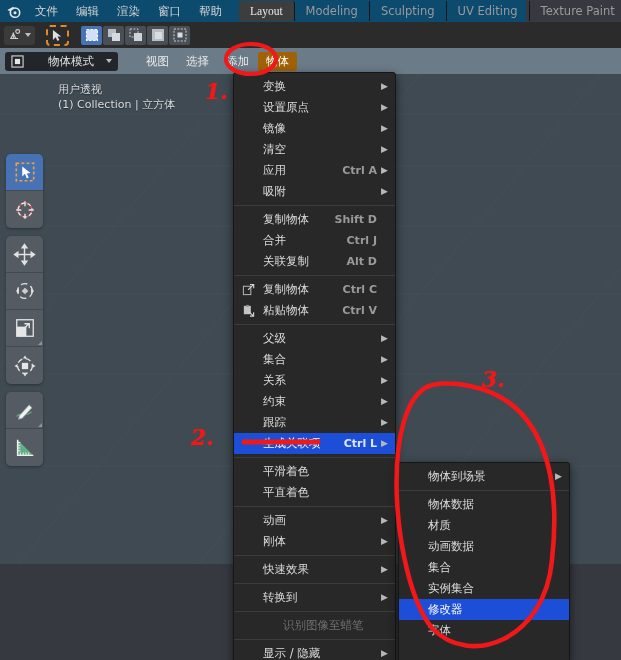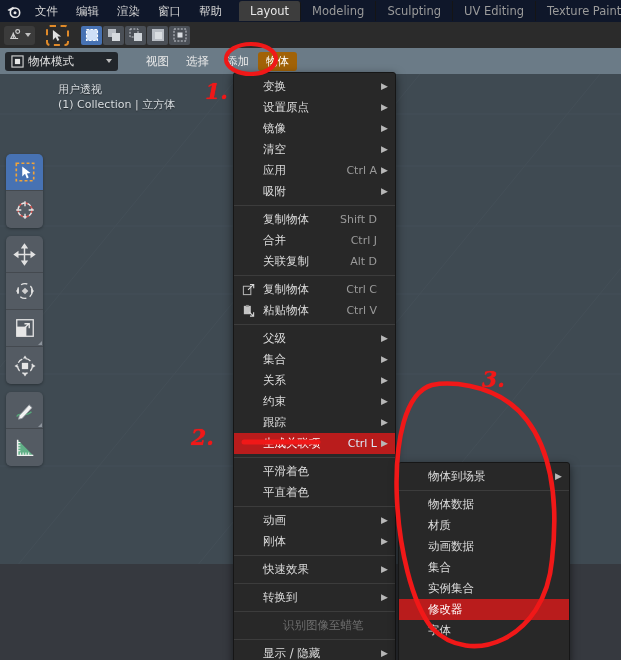--- a/index.html
+++ b/index.html
@@ -7,40 +7,40 @@
     width: 621px; height: 660px;
     overflow: hidden;
     background: #36393f;
     font-family: "DejaVu Sans", "Liberation Sans", sans-serif;
     -webkit-font-smoothing: antialiased;
   }
   #app { position: relative; width: 621px; height: 660px; overflow: hidden; }
 
   
   .topbar {
-    position: absolute; left: 0; top: 0; width: 621px; height: 22px;
-    background: #0f172a;
+    position: absolute; left: 0; top: 0; width: 526px; height: 22px;
+    background: #0c4a6e;
     display: flex; align-items: center;
   }
   .blender-logo {
     width: 26px; height: 22px;
     display: flex; align-items: center; justify-content: center;
     flex: 0 0 auto;
   }
   .topmenu-item {
     color: #d4d4d4; font-size: 11.5px; padding: 0 9px;
     line-height: 22px; height: 22px; white-space: nowrap;
   }
   .tabs { display: flex; align-items: center; height: 22px; margin-left: 8px; }
   .tab {
     color: #9a9a9a; font-size: 11.5px; height: 20px; line-height: 20px;
     padding: 0 11px; white-space: nowrap;
     border-right: 1px solid #151515;
   }
-  .tab.active { background: #3d3d3d; color: #e8e8e8; border-radius: 3px 3px 0 0; }
+  .tab.active { background: #3d3d3d; color: #e8e8e8; border-radius: 3px 3px 0 0; font-family: Liberation Serif, serif; }
 
   
   .toolrow {
     position: absolute; left: 0; top: 22px; width: 621px; height: 26px;
     background: #2b2b2b;
     display: flex; align-items: center; padding-left: 4px;
   }
   .editor-type {
     display: flex; align-items: center; gap: 2px;
     background: #3b3b3b; border-radius: 3px; height: 19px; padding: 0 4px;
@@ -61,21 +61,21 @@
   }
   .selmode.active { background: #4772b3; }
 
   
   .headerrow {
     position: absolute; left: 0; top: 48px; width: 621px; height: 26px;
     background: #6b7b87;
     display: flex; align-items: center; padding-left: 5px;
   }
   .mode-select {
-    display: flex; align-items: center; gap: 4px;
+    display: flex; align-items: center; gap: 24px;
     background: #22262b; border-radius: 3px; height: 19px;
     padding: 0 6px; min-width: 113px; color: #e0e0e0; font-size: 11.5px;
     position: relative;
   }
   .mode-select .chev2 {
     position: absolute; right: 6px; width: 0; height: 0;
     border-left: 3.5px solid transparent; border-right: 3.5px solid transparent;
     border-top: 4px solid #bdbdbd;
   }
   .hdr-menus { display: flex; align-items: center; margin-left: 20px; gap: 1px; }
@@ -135,24 +135,24 @@
   #object-menu { left: 233px; top: 72px; width: 163px; }
   #link-submenu { left: 398px; top: 416px; width: 172px; margin-top: 46px; }
 
   .mi {
     display: flex; align-items: center;
     height: 21px; padding: 0 7px 0 10px;
     color: #dcdcdc; font-size: 11.5px;
     white-space: nowrap;
     position: relative;
   }
-  .mi.highlight { background: #b91c1c; color: #ffffff; }
+  .mi.highlight { background: #1d4ed8; color: #ffffff; }
   .mi.disabled { color: #6e6e6e; margin-left: 20px; }
   .mi .mlabel { flex: 1 1 auto; padding-left: 19px; }
-  .mi .shortcut { color: #9a9a9a; font-size: 11px; padding-right: 2px; }
+  .mi .shortcut { color: #9a9a9a; font-size: 11px; padding-right: 2px; font-weight: bold; }
   .mi.highlight .shortcut { color: #dce8f7; }
   .mi .arrow {
     width: 9px; text-align: right; color: #b8b8b8; font-size: 9px; line-height: 1;
   }
   .mi .arrow.blank { color: transparent; }
   .mi .micon {
     position: absolute; left: 7px; top: 50%; transform: translateY(-50%);
     width: 14px; height: 14px;
     display: flex; align-items: center; justify-content: center;
   }

